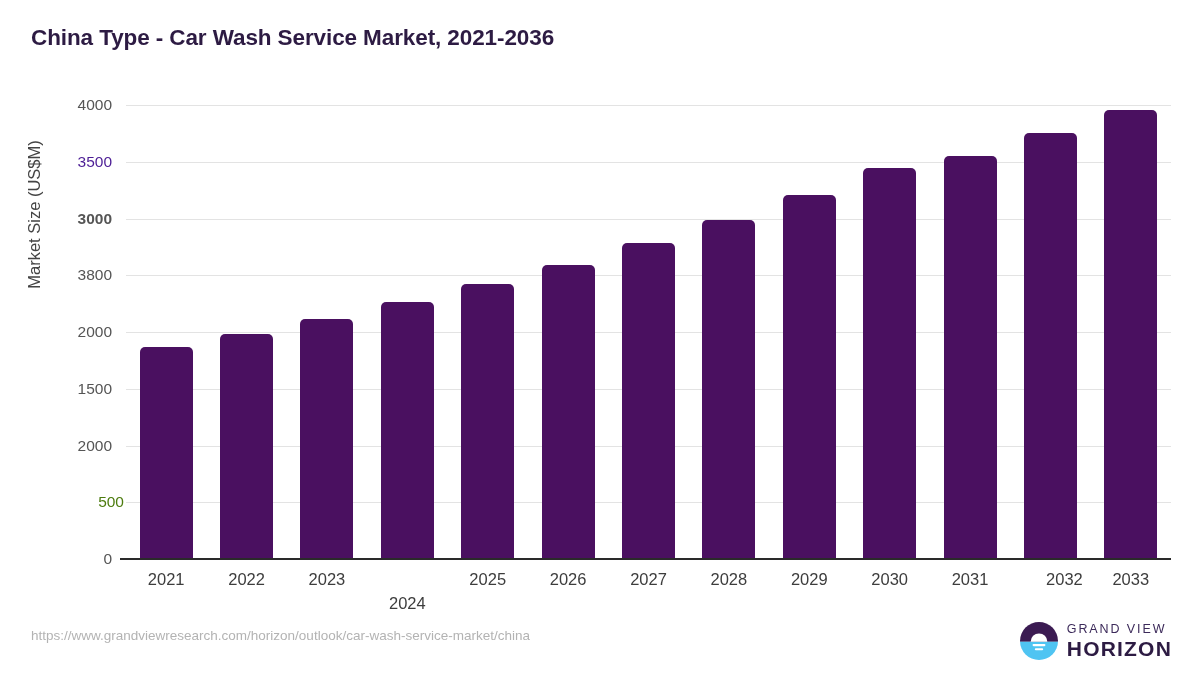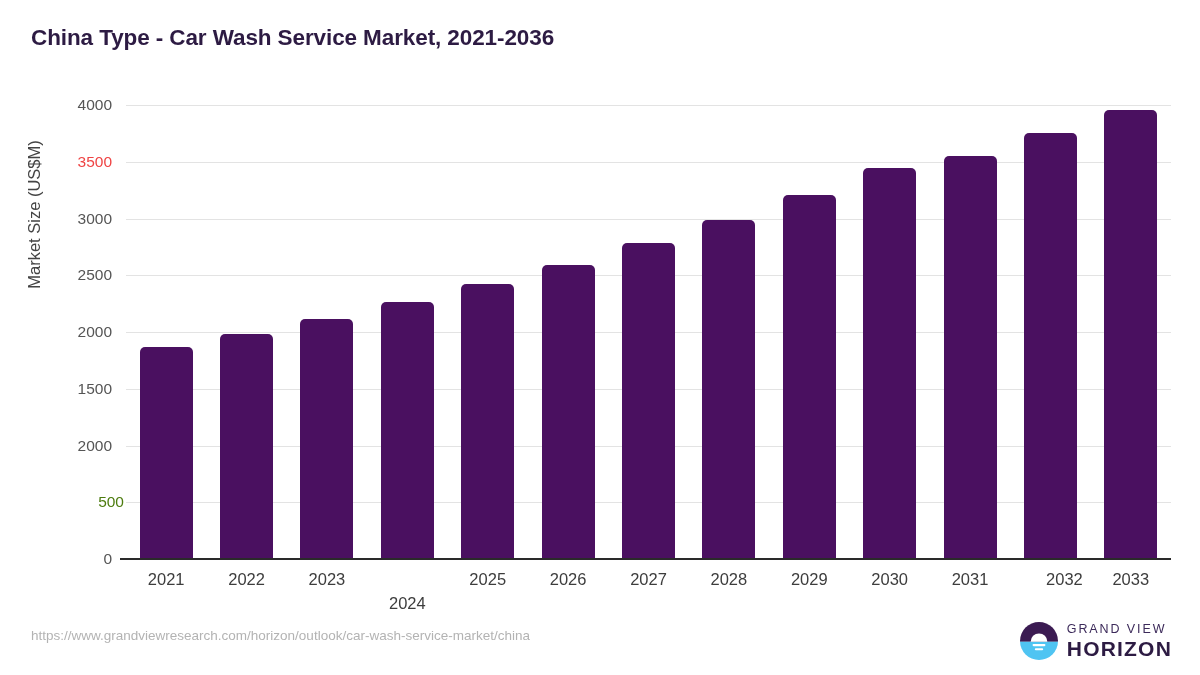--- a/index.html
+++ b/index.html
@@ -157,23 +157,23 @@
   <div id="chart-title">China Type - Car Wash Service Market, 2021-2036</div>
 
   <div id="y-axis-title">Market Size (US$M)</div>
 
   <div id="y-tick-labels">
       <div class="ytick-label" style="top: 559px; left: 0px; width: 112px; right: auto; color: rgb(85, 85, 85);">0</div>
       <div class="ytick-label" style="top: 502.25px; left: 12px; width: 112px; right: auto; color: #4d7c0f;">500</div>
       <div class="ytick-label" style="top: 445.5px; left: 0px; width: 112px; right: auto; color: rgb(85, 85, 85);">2000</div>
       <div class="ytick-label" style="top: 388.75px; left: 0px; width: 112px; right: auto; color: rgb(85, 85, 85);">1500</div>
       <div class="ytick-label" style="top: 332px; left: 0px; width: 112px; right: auto; color: rgb(85, 85, 85);">2000</div>
-      <div class="ytick-label" style="top: 275.25px; left: 0px; width: 112px; right: auto; color: rgb(85, 85, 85);">2500</div>
-      <div class="ytick-label" style="top: 218.5px; left: 0px; width: 112px; right: auto; color: rgb(85, 85, 85);">3000</div>
-      <div class="ytick-label" style="top: 161.75px; left: 0px; width: 112px; right: auto; color: #ef4444;">3500</div>
+      <div class="ytick-label" style="top: 275.25px; left: 0px; width: 112px; right: auto; color: rgb(85, 85, 85);">3800</div>
+      <div class="ytick-label" style="top: 218.5px; left: 0px; width: 112px; right: auto; color: rgb(85, 85, 85); font-weight: bold;">3000</div>
+      <div class="ytick-label" style="top: 161.75px; left: 0px; width: 112px; right: auto; color: #4c1d95;">3500</div>
       <div class="ytick-label" style="top: 105px; left: 0px; width: 112px; right: auto; color: rgb(85, 85, 85);">4000</div>
     </div>
 
   <div id="plot-area">
     <div id="gridlines">
         <div class="gridline" style="top: 397.25px; background: rgb(227, 227, 227);"></div>
         <div class="gridline" style="top: 340.5px; background: rgb(227, 227, 227);"></div>
         <div class="gridline" style="top: 283.75px; background: rgb(227, 227, 227);"></div>
         <div class="gridline" style="top: 227px; background: rgb(227, 227, 227);"></div>
         <div class="gridline" style="top: 170.25px; background: rgb(227, 227, 227);"></div>

